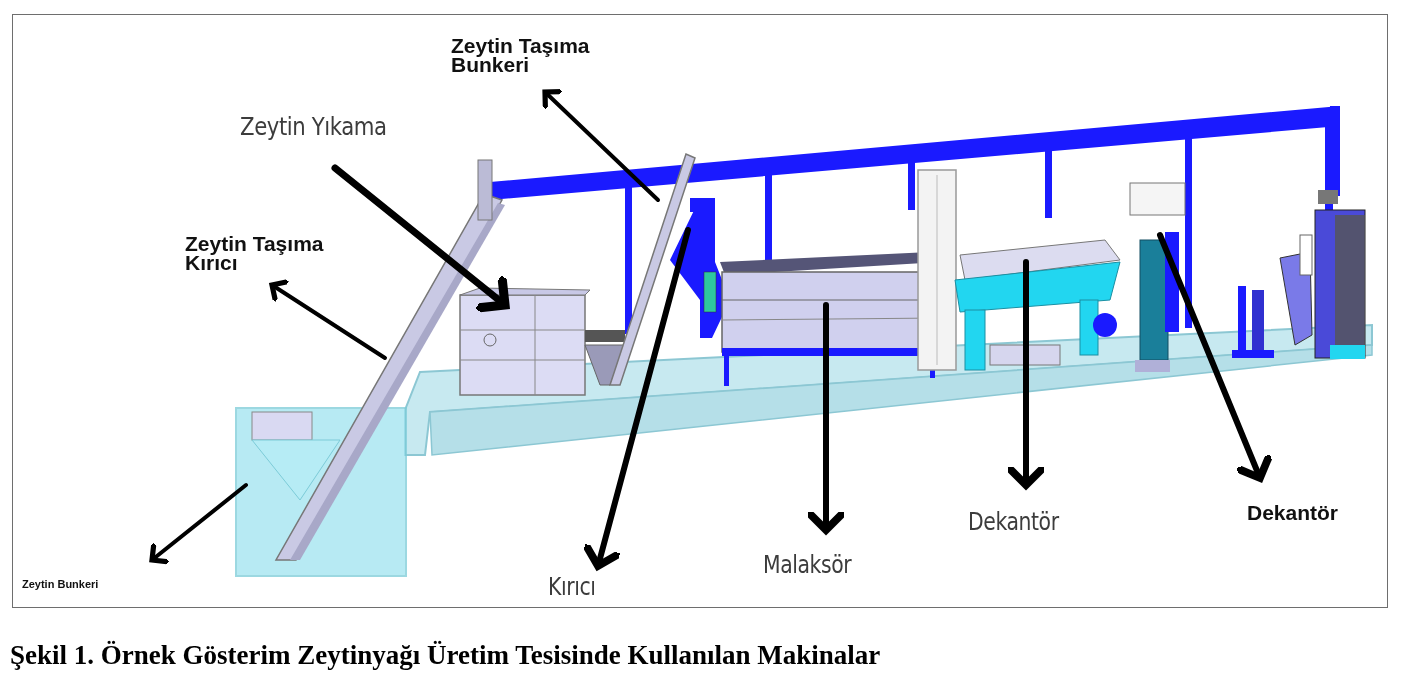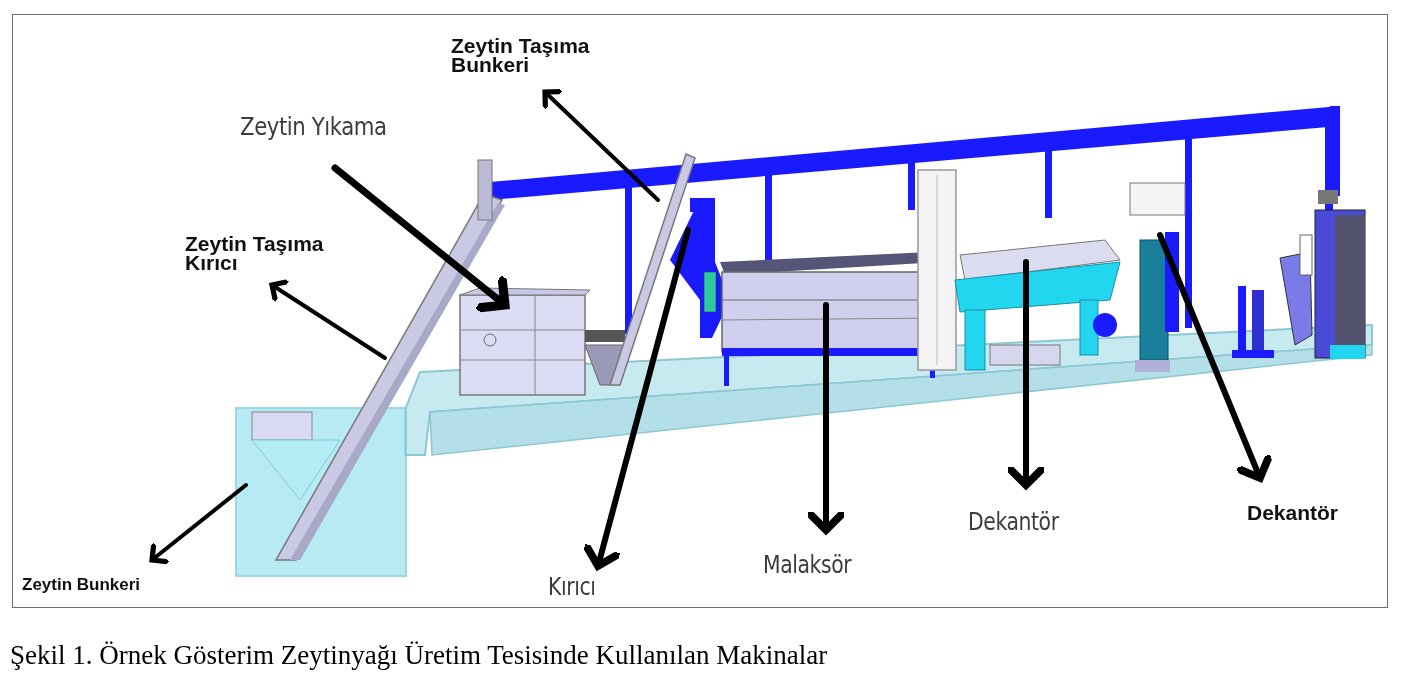--- a/index.html
+++ b/index.html
@@ -3,21 +3,21 @@
 <meta charset="utf-8">
 <style>
   html,body{margin:0;padding:0;background:#ffffff;}
   body{width:1404px;height:694px;position:relative;overflow:hidden;font-family:"Liberation Sans",sans-serif;}
   .frame{position:absolute;left:12px;top:14px;width:1376px;height:594px;border:1.5px solid #6e6e6e;background:#fff;box-sizing:border-box;}
   svg.scene{position:absolute;left:0;top:0;width:1404px;height:694px;}
   .lbl{position:absolute;white-space:nowrap;color:#1a1a1a;}
   .lbl-bold{font-weight:bold;font-size:21px;line-height:19px;color:#111;}
   .lbl-big{font-family:"DejaVu Sans",sans-serif;font-size:25px;color:#3c3c3c;letter-spacing:-0.5px;transform:scaleX(0.85);transform-origin:left top;}
   .lbl-mid{font-family:"DejaVu Sans",sans-serif;font-size:24px;color:#3c3c3c;letter-spacing:-0.5px;transform:scaleX(0.85);transform-origin:left top;}
-  .caption{position:absolute;left:10px;top:640px;font-family:"Liberation Serif",serif;font-weight:normal;font-size:27px;color:#000;white-space:nowrap;}
+  .caption{position:absolute;left:10px;top:640px;font-family:"Liberation Serif",serif;font-weight:bold;font-size:27px;color:#000;white-space:nowrap;}
 </style>
 </head>
 <body>
 
 <div class="frame"></div>
 
 <svg class="scene" viewBox="0 0 1404 694" xmlns="http://www.w3.org/2000/svg">
 
   <g>
     <polygon points="420,372 1372,325 1372,345 430,412 425,455 405,455 405,410" fill="#c7e9f0" stroke="#8cc7d3" stroke-width="2"></polygon>
@@ -133,19 +133,19 @@
 
 <div class="lbl lbl-bold" style="left:451px;top:36px;">
   <div>Zeytin Taşıma</div>
   <div>Bunkeri</div>
 </div>
 <div class="lbl lbl-big" style="left:240px;top:112px;">Zeytin Yıkama</div>
 <div class="lbl lbl-bold" style="left:185px;top:234px;">
   <div>Zeytin Taşıma</div>
   <div>Kırıcı</div>
 </div>
-<div class="lbl lbl-bold" style="left:22px;top:575px;font-size:17px;">Zeytin Bunkeri</div>
+<div class="lbl lbl-bold" style="left:22px;top:575px;font-size:11px;">Zeytin Bunkeri</div>
 <div class="lbl lbl-mid" style="left:548px;top:573px;">Kırıcı</div>
 <div class="lbl lbl-mid" style="left:763px;top:551px;">Malaksör</div>
 <div class="lbl lbl-mid" style="left:968px;top:508px;">Dekantör</div>
 <div class="lbl lbl-bold" style="left:1247px;top:503px;">Dekantör</div>
 
 <div class="caption">Şekil 1. Örnek Gösterim Zeytinyağı Üretim Tesisinde Kullanılan Makinalar</div>
 
 </body></html>

